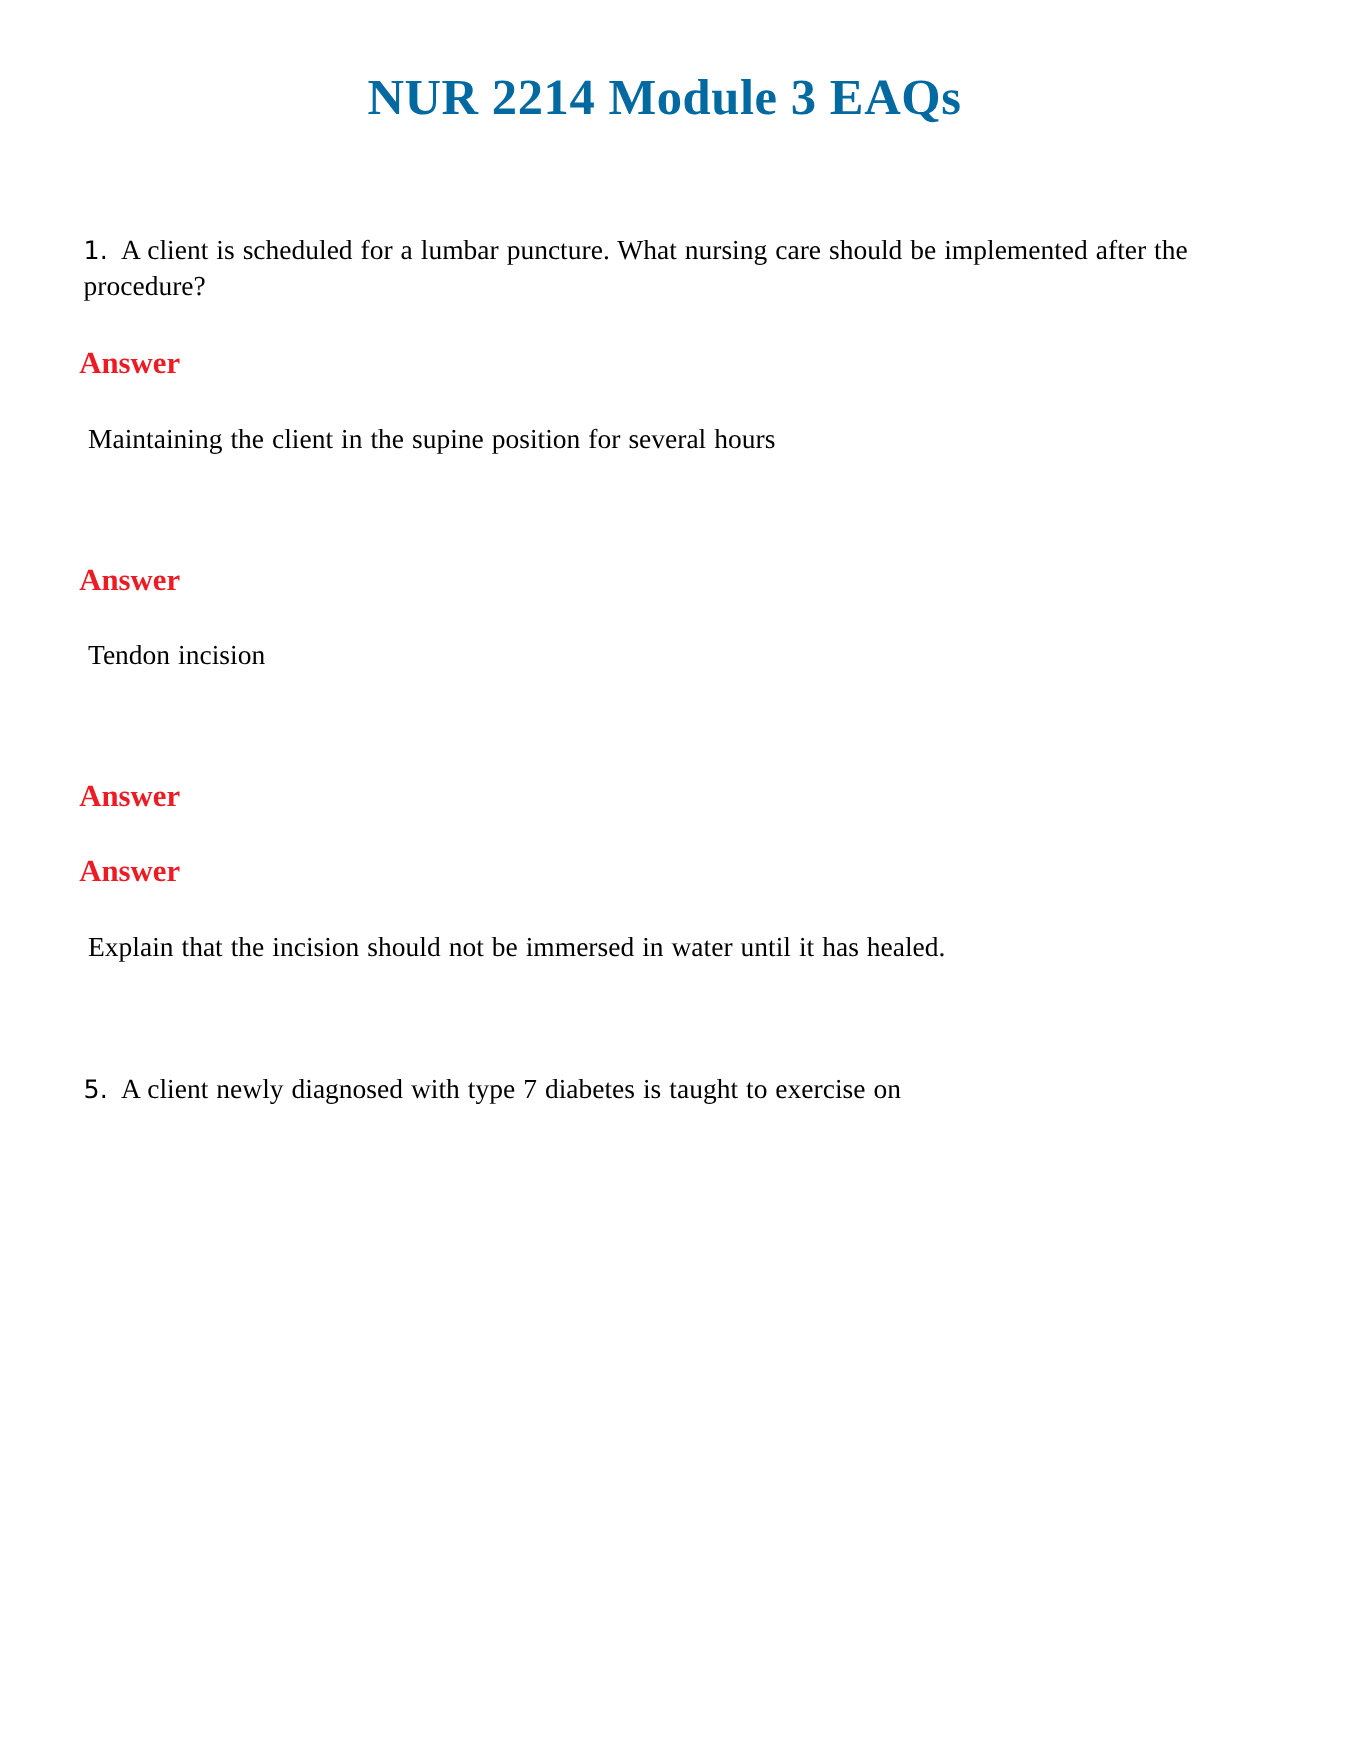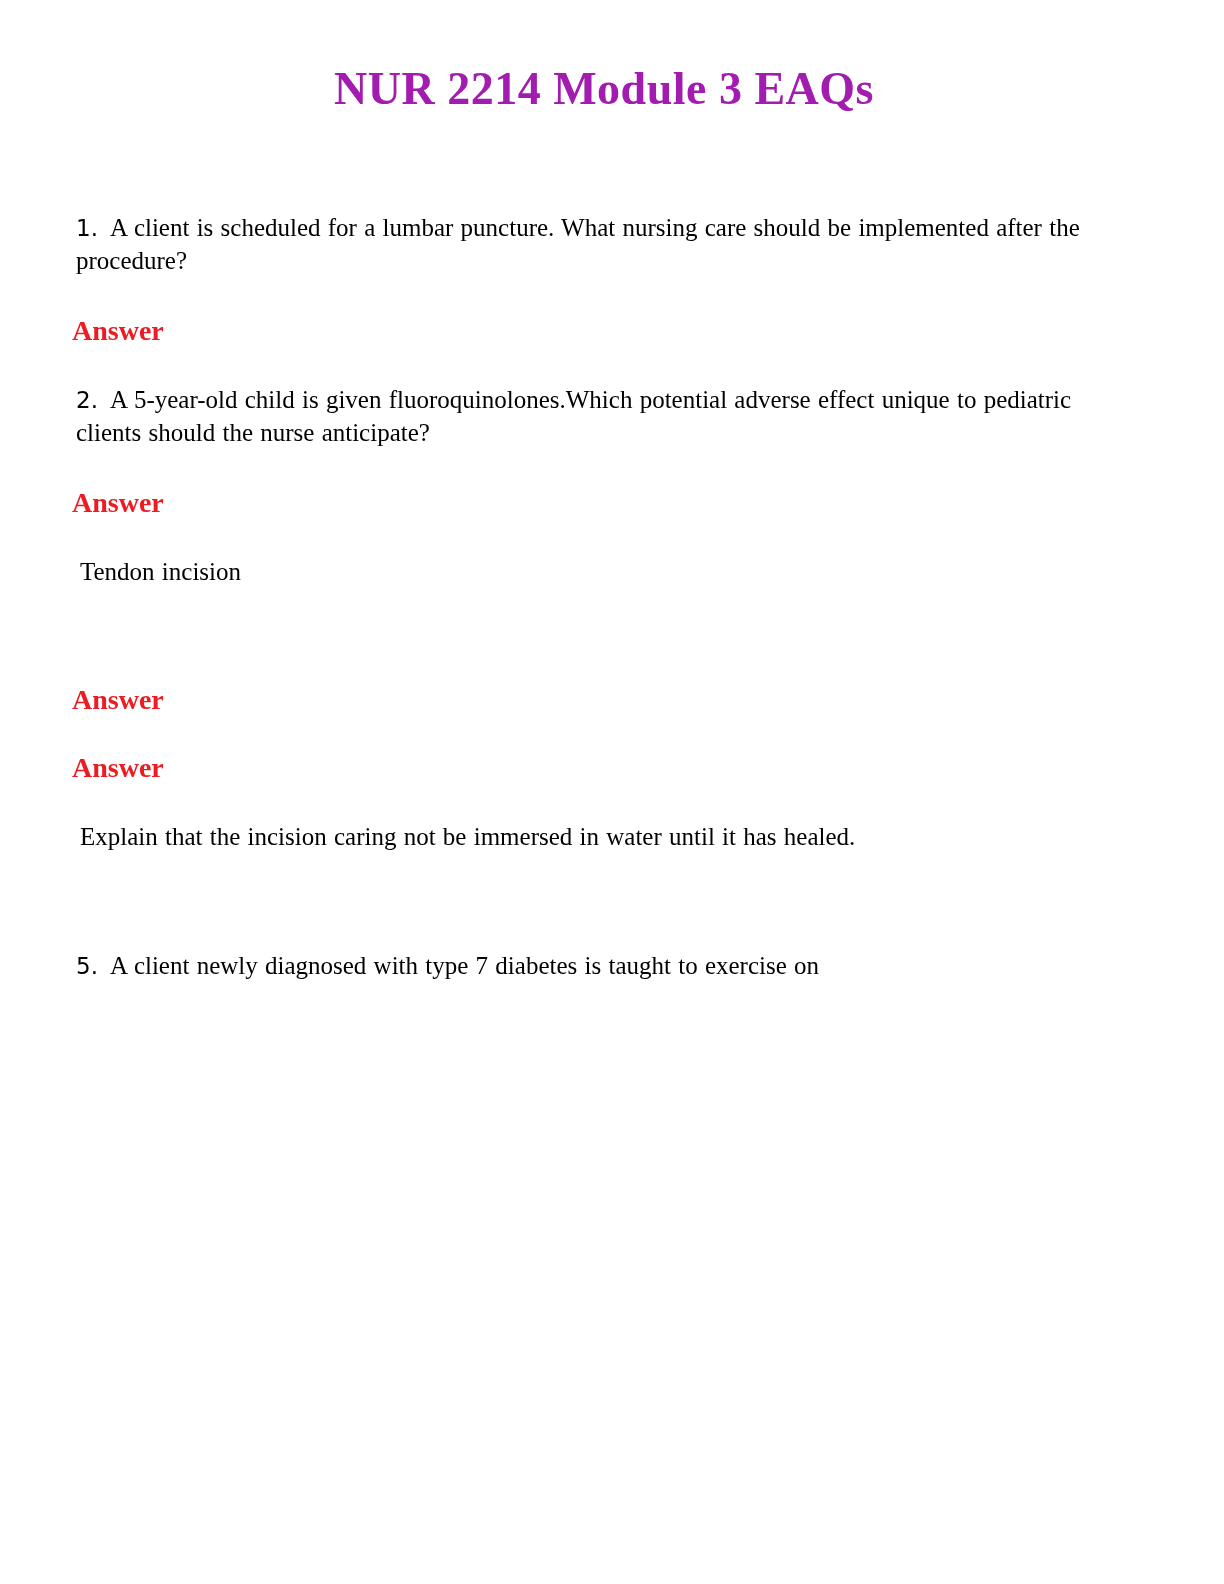--- a/index.html
+++ b/index.html
@@ -16,21 +16,21 @@
     box-sizing: border-box;
     padding: 62px 88px 40px 72px;
     font-family: "Liberation Serif", serif;
     color: #000000;
   }
   .doc-title {
     text-align: center;
     font-family: "Liberation Serif", serif;
     font-size: 46px;
     font-weight: 700;
-    color: #a21caf;
+    color: #0369a1;
     margin: 0 0 96px 0;
     letter-spacing: 0.5px;
   }
   .qa-item {
     margin: 0;
   }
   .question {
     font-size: 25px;
     line-height: 1.32;
     margin: 0 0 38px 4px;
@@ -61,34 +61,34 @@
 </head>
 <body>
 
 <div class="page">
 
   <h1 class="doc-title">NUR 2214 Module 3 EAQs</h1>
 
   <div class="qa-item">
     <p class="question"><span class="question-number">1.</span><span>A client is scheduled for a lumbar puncture. What nursing care should be implemented after the procedure?</span></p>
     <p class="answer-label">Answer</p>
+    <p class="answer-text">Maintaining the client in the supine position for several hours</p>
   </div>
 
   <div class="qa-item">
-    <p class="question"><span class="question-number">2.</span><span>A 5-year-old child is given fluoroquinolones.Which potential adverse effect unique to pediatric clients should the nurse anticipate?</span></p>
     <p class="answer-label">Answer</p>
     <p class="answer-text">Tendon incision</p>
   </div>
 
   <div class="qa-item">
     <p class="answer-label">Answer</p>
   </div>
 
   <div class="qa-item">
     <p class="answer-label">Answer</p>
-    <p class="answer-text">Explain that the incision caring not be immersed in water until it has healed.</p>
+    <p class="answer-text">Explain that the incision should not be immersed in water until it has healed.</p>
   </div>
 
   <div class="qa-item">
     <p class="question last"><span class="question-number">5.</span><span>A client newly diagnosed with type 7 diabetes is taught to exercise on</span></p>
   </div>
 
 </div>
 
 </body></html>

